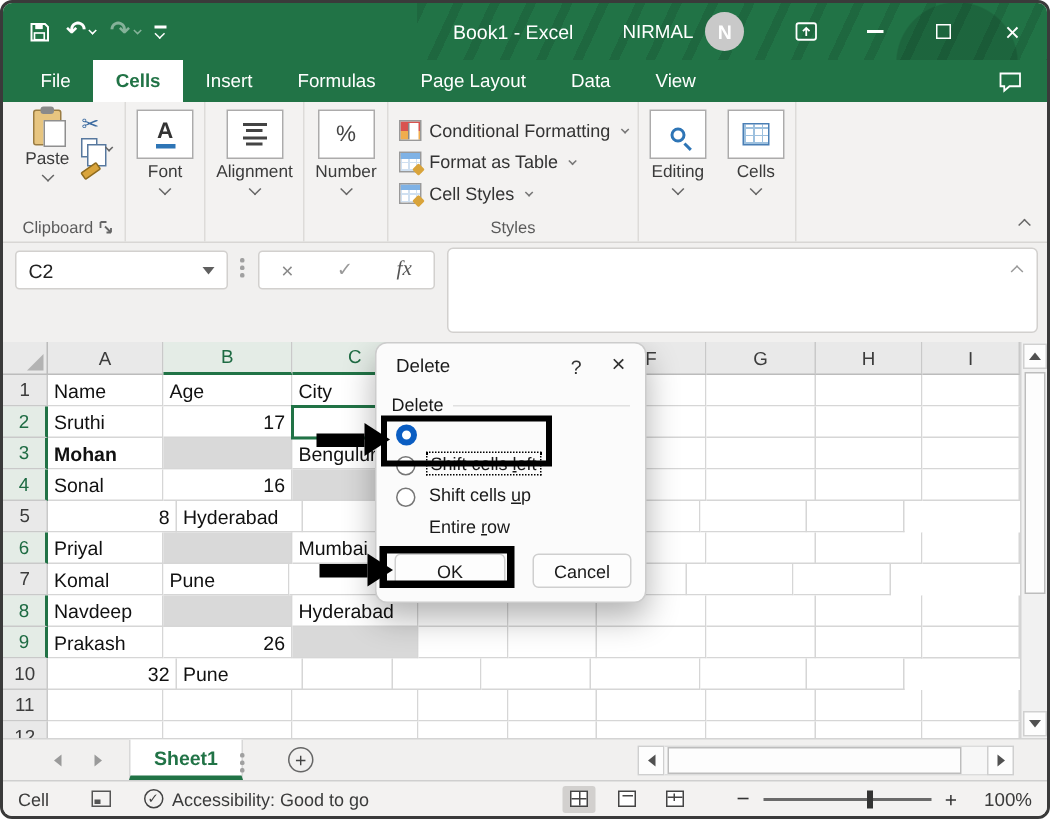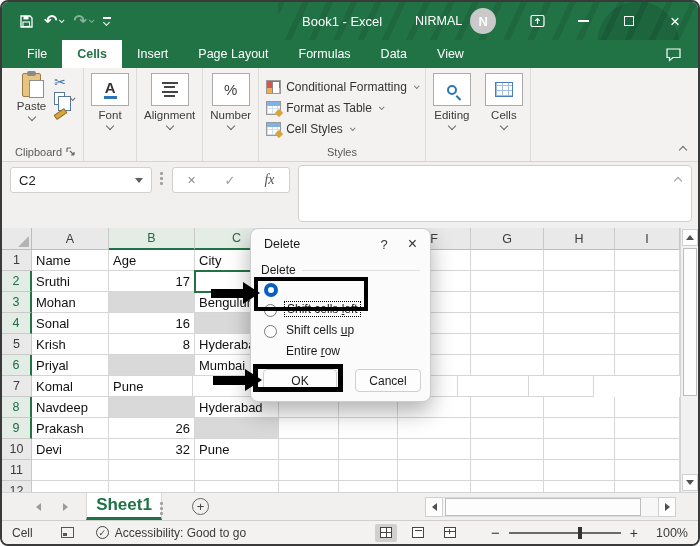--- a/index.html
+++ b/index.html
@@ -190,21 +190,21 @@
                        border-left:17px solid #000; }
   .arrow1 { left:209px; top:54px; }
   .arrow2 { left:211px; top:141px; }
 
   
   .sheettabs { height:28px; background:#f1f0ef; border-top:1px solid #d4d4d4; display:flex;
                align-items:stretch; flex:none; position:relative; }
   .tab-nav { display:flex; align-items:center; gap:22px; padding:0 18px 0 34px; }
   .tab-nav .tri-left, .tab-nav .tri-right { border-right-color:#9a9a9a; border-left-color:#9a9a9a; }
   .sheet-tab { width:76px; background:#fff; border-left:1px solid #d8d8d8; border-right:1px solid #d8d8d8;
-               border-bottom:3px solid #217346; color:#217346; font-weight:bold; font-size:17px;
+               border-bottom:3px solid #217346; color:#217346; font-weight:bold; font-size:13px;
                display:flex; align-items:center; justify-content:center; }
   .addsheet { width:17px; height:17px; border:1.2px solid #666; border-radius:50%; color:#444;
               display:flex; align-items:center; justify-content:center; font-size:13px; line-height:1;
               margin:auto 0 auto 30px; }
   .hscroll { position:absolute; right:22px; top:4px; display:flex; align-items:center; height:20px; }
   .hs-btn { width:18px; height:20px; background:#fdfdfd; border:1px solid #cfcfcf;
             display:flex; align-items:center; justify-content:center; }
   .hs-track { width:215px; height:20px; background:#f7f7f7; border-top:1px solid #dcdcdc;
               border-bottom:1px solid #dcdcdc; position:relative; }
   .hs-thumb { position:absolute; left:2px; top:0; width:196px; height:18px; background:#fdfdfd;
@@ -290,22 +290,22 @@
         <span class="close-glyph">×</span>
       </div>
     </div>
   </div>
 
   <div class="tabrow">
     <div style="display:flex">
         <div class="rtab">File</div>
         <div class="rtab active">Cells</div>
         <div class="rtab">Insert</div>
+        <div class="rtab">Formulas</div>
         <div class="rtab">Page Layout</div>
-        <div class="rtab">Formulas</div>
         <div class="rtab">Data</div>
         <div class="rtab">View</div>
       </div>
     <div class="comment-wrap">
       <svg width="17" height="15" viewBox="0 0 17 15">
         <path d="M2 2 h13 v8.5 h-7 l-3.5 3 v-3 h-2.5 z" fill="none" stroke="#fff" stroke-width="1.2"></path>
       </svg>
     </div>
   </div>
 
@@ -482,21 +482,21 @@
             <div class="cell active" style="width: 84px;"></div>
             <div class="cell" style="width: 60px;"></div>
             <div class="cell" style="width: 59px;"></div>
             <div class="cell" style="width: 73px;"></div>
             <div class="cell" style="width: 73px;"></div>
             <div class="cell" style="width: 71px;"></div>
             <div class="cell" style="width: 65px;"></div>
           </div>
           <div class="grid-row">
             <div class="row-header sel">3</div>
-            <div class="cell" style="width: 77px;">Mohan</div>
+            <div class="cell" style="width: 77px; font-weight: bold;">Mohan</div>
             <div class="cell gray" style="width: 86px;"></div>
             <div class="cell" style="width: 84px;">Benguluru</div>
             <div class="cell" style="width: 60px;"></div>
             <div class="cell" style="width: 59px;"></div>
             <div class="cell" style="width: 73px;"></div>
             <div class="cell" style="width: 73px;"></div>
             <div class="cell" style="width: 71px;"></div>
             <div class="cell" style="width: 65px;"></div>
           </div>
           <div class="grid-row">
@@ -506,21 +506,20 @@
             <div class="cell gray" style="width: 84px;"></div>
             <div class="cell" style="width: 60px;"></div>
             <div class="cell" style="width: 59px;"></div>
             <div class="cell" style="width: 73px;"></div>
             <div class="cell" style="width: 73px;"></div>
             <div class="cell" style="width: 71px;"></div>
             <div class="cell" style="width: 65px;"></div>
           </div>
           <div class="grid-row">
             <div class="row-header">5</div>
-            <div class="cell" style="width: 77px;">Krish</div>
             <div class="cell num" style="width: 86px;">8</div>
             <div class="cell" style="width: 84px;">Hyderabad</div>
             <div class="cell" style="width: 60px;"></div>
             <div class="cell" style="width: 59px;"></div>
             <div class="cell" style="width: 73px;"></div>
             <div class="cell" style="width: 73px;"></div>
             <div class="cell" style="width: 71px;"></div>
             <div class="cell" style="width: 65px;"></div>
           </div>
           <div class="grid-row">
@@ -565,21 +564,20 @@
             <div class="cell gray" style="width: 84px;"></div>
             <div class="cell" style="width: 60px;"></div>
             <div class="cell" style="width: 59px;"></div>
             <div class="cell" style="width: 73px;"></div>
             <div class="cell" style="width: 73px;"></div>
             <div class="cell" style="width: 71px;"></div>
             <div class="cell" style="width: 65px;"></div>
           </div>
           <div class="grid-row">
             <div class="row-header">10</div>
-            <div class="cell" style="width: 77px;">Devi</div>
             <div class="cell num" style="width: 86px;">32</div>
             <div class="cell" style="width: 84px;">Pune</div>
             <div class="cell" style="width: 60px;"></div>
             <div class="cell" style="width: 59px;"></div>
             <div class="cell" style="width: 73px;"></div>
             <div class="cell" style="width: 73px;"></div>
             <div class="cell" style="width: 71px;"></div>
             <div class="cell" style="width: 65px;"></div>
           </div>
           <div class="grid-row">

